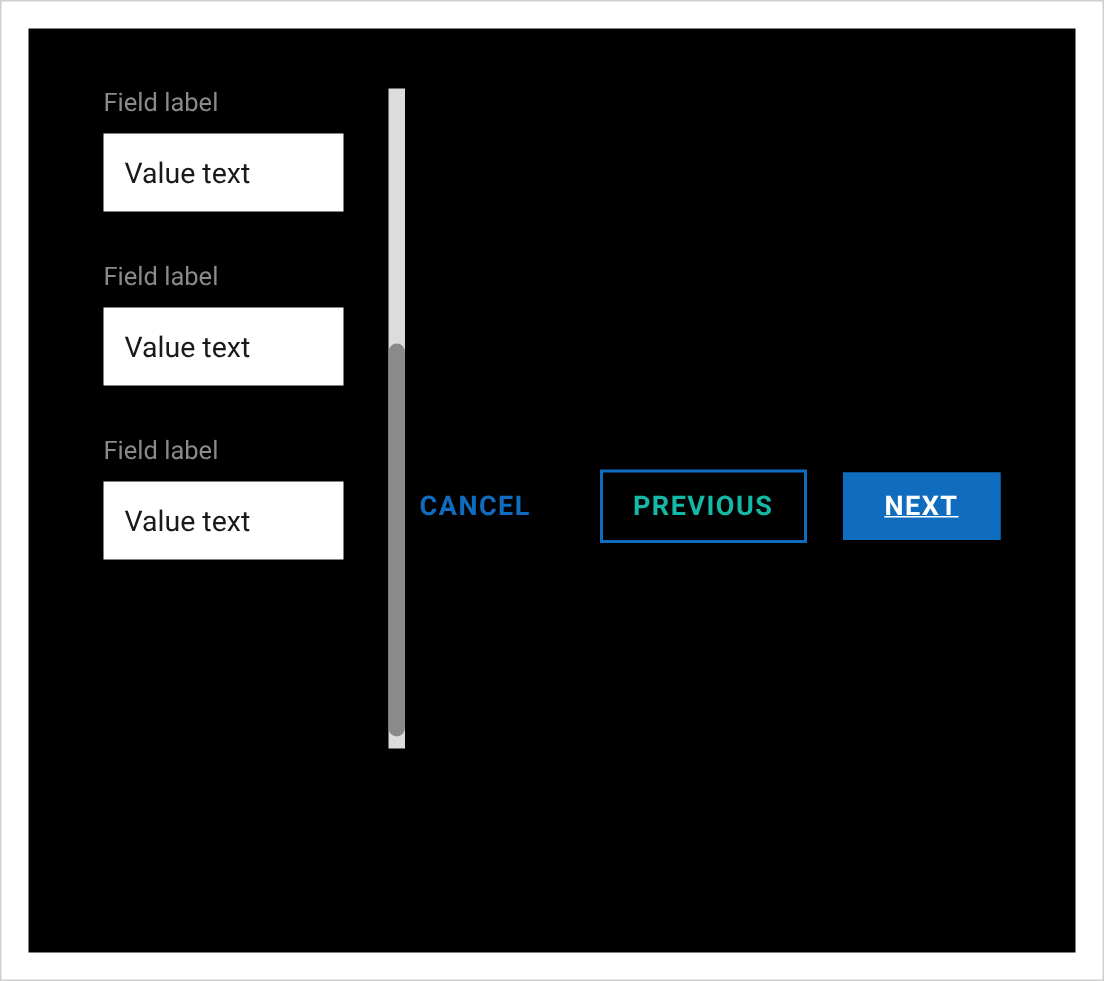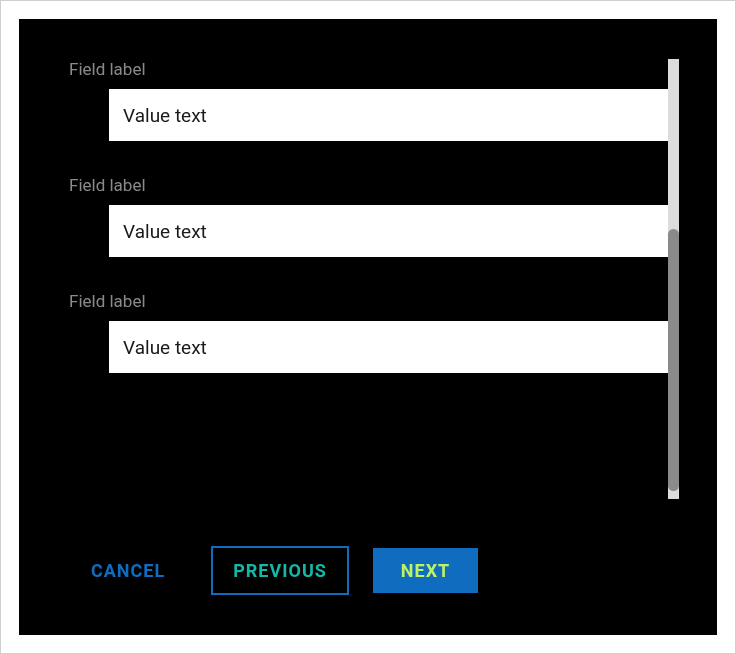--- a/index.html
+++ b/index.html
@@ -18,21 +18,21 @@
       padding: 18px;
       background: #fff;
     }
     .dialog {
       width: 100%;
       height: 100%;
       background: #000;
       position: relative;
       padding: 40px 50px 40px 50px;
       display: flex;
-      flex-direction: column;
+      flex-direction: row;
     }
     .form-area {
       position: relative;
       flex: 1;
       display: flex;
     }
     .fields {
       flex: 1;
       padding-right: 30px;
     }
@@ -48,21 +48,20 @@
     .field-input {
       width: 100%;
       height: 52px;
       background: #fff;
       border: none;
       padding: 0 14px;
       font-size: 19px;
       color: #1a1a1a;
       outline: none;
       font-family: inherit;
-      margin-left: 40px;
     }
     .scrollbar-track {
       width: 11px;
       background: #dcdcdc;
       border-radius: 0;
       position: relative;
       height: 440px;
       margin-right: -12px;
     }
     .scrollbar-thumb {
@@ -97,22 +96,23 @@
     }
     .btn-previous {
       background: transparent;
       border: 2px solid #0f6cbf;
       color: #14b8a6;
       padding: 12px 20px;
     }
     .btn-next {
       background: #0f6cbf;
       border: 2px solid #0f6cbf;
-      color: #bef264;
+      color: #ffffff;
       padding: 10px 26px;
+      text-decoration: underline;
     }
   </style>
 </head>
 <body>
 
 <div class="outer-frame">
   <div class="dialog">
     <div class="form-area">
       <div class="fields">
 

